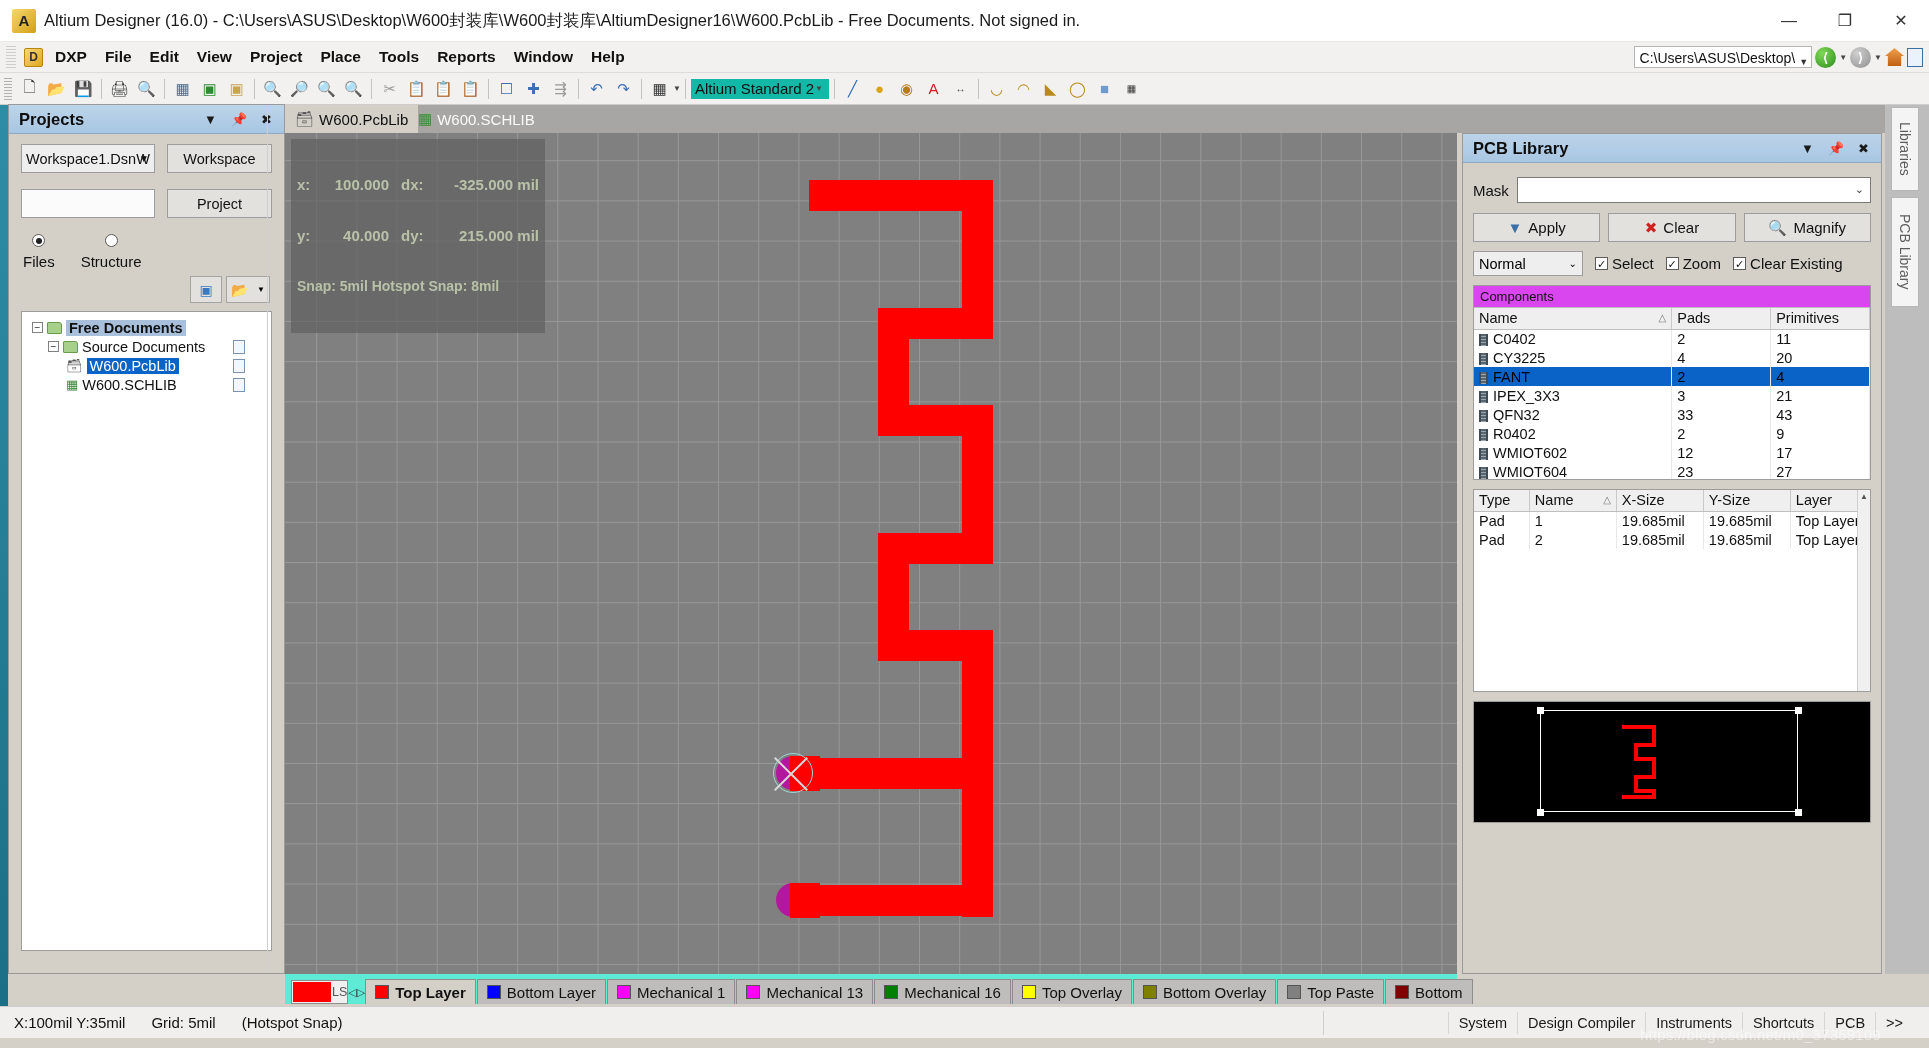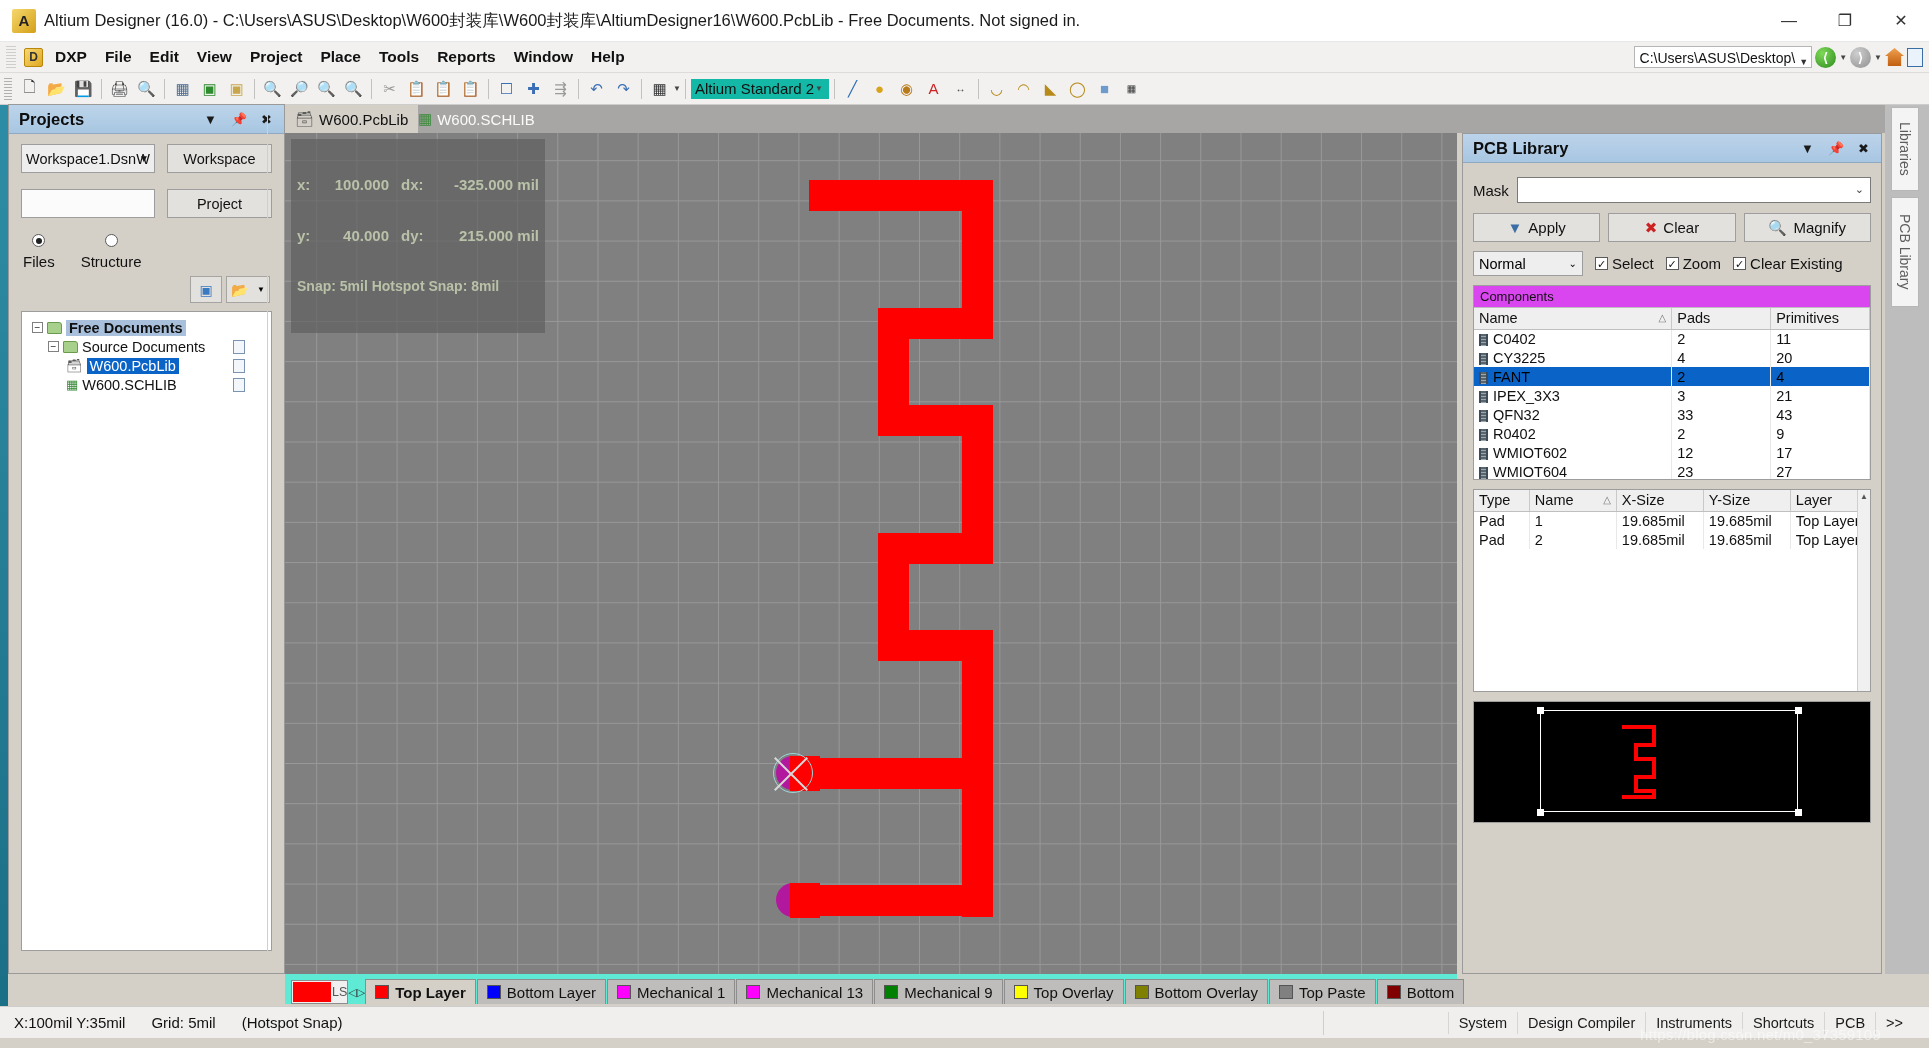--- a/index.html
+++ b/index.html
@@ -718,21 +718,21 @@
     <div class="ltab">
       <span class="cs" style="background:#ff00ff"></span>
       <span>Mechanical 1</span>
     </div>
     <div class="ltab">
       <span class="cs" style="background:#ff00ff"></span>
       <span>Mechanical 13</span>
     </div>
     <div class="ltab">
       <span class="cs" style="background:#008000"></span>
-      <span>Mechanical 9</span>
+      <span>Mechanical 16</span>
     </div>
     <div class="ltab">
       <span class="cs" style="background:#ffff00"></span>
       <span>Top Overlay</span>
     </div>
     <div class="ltab">
       <span class="cs" style="background:#808000"></span>
       <span>Bottom Overlay</span>
     </div>
     <div class="ltab">

